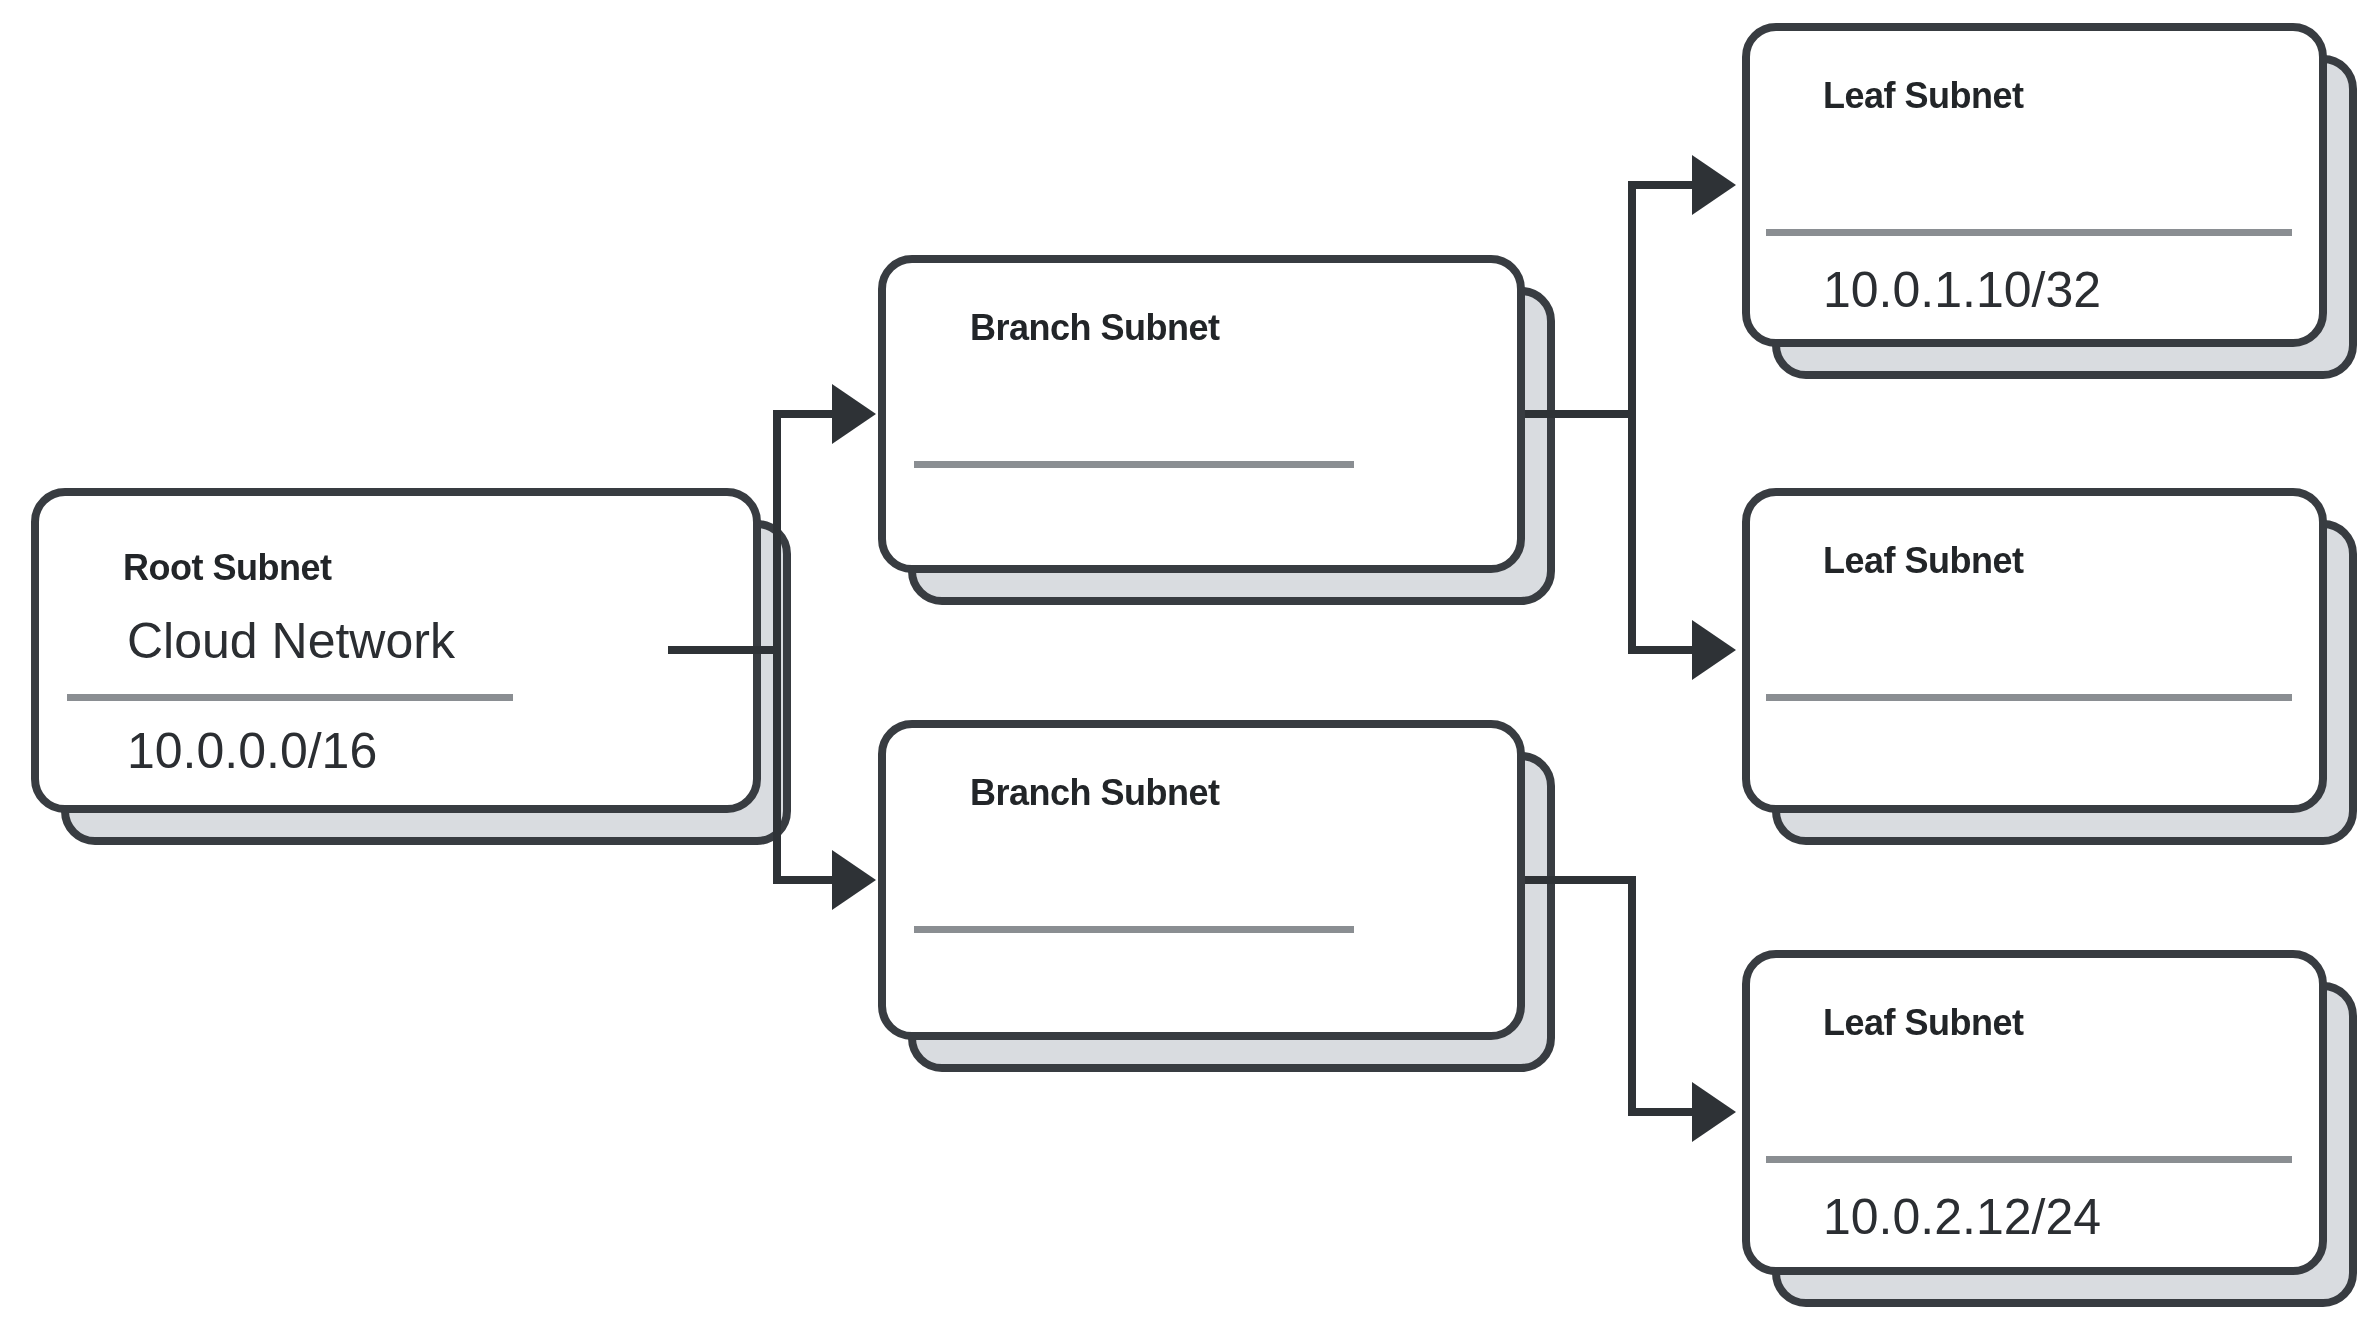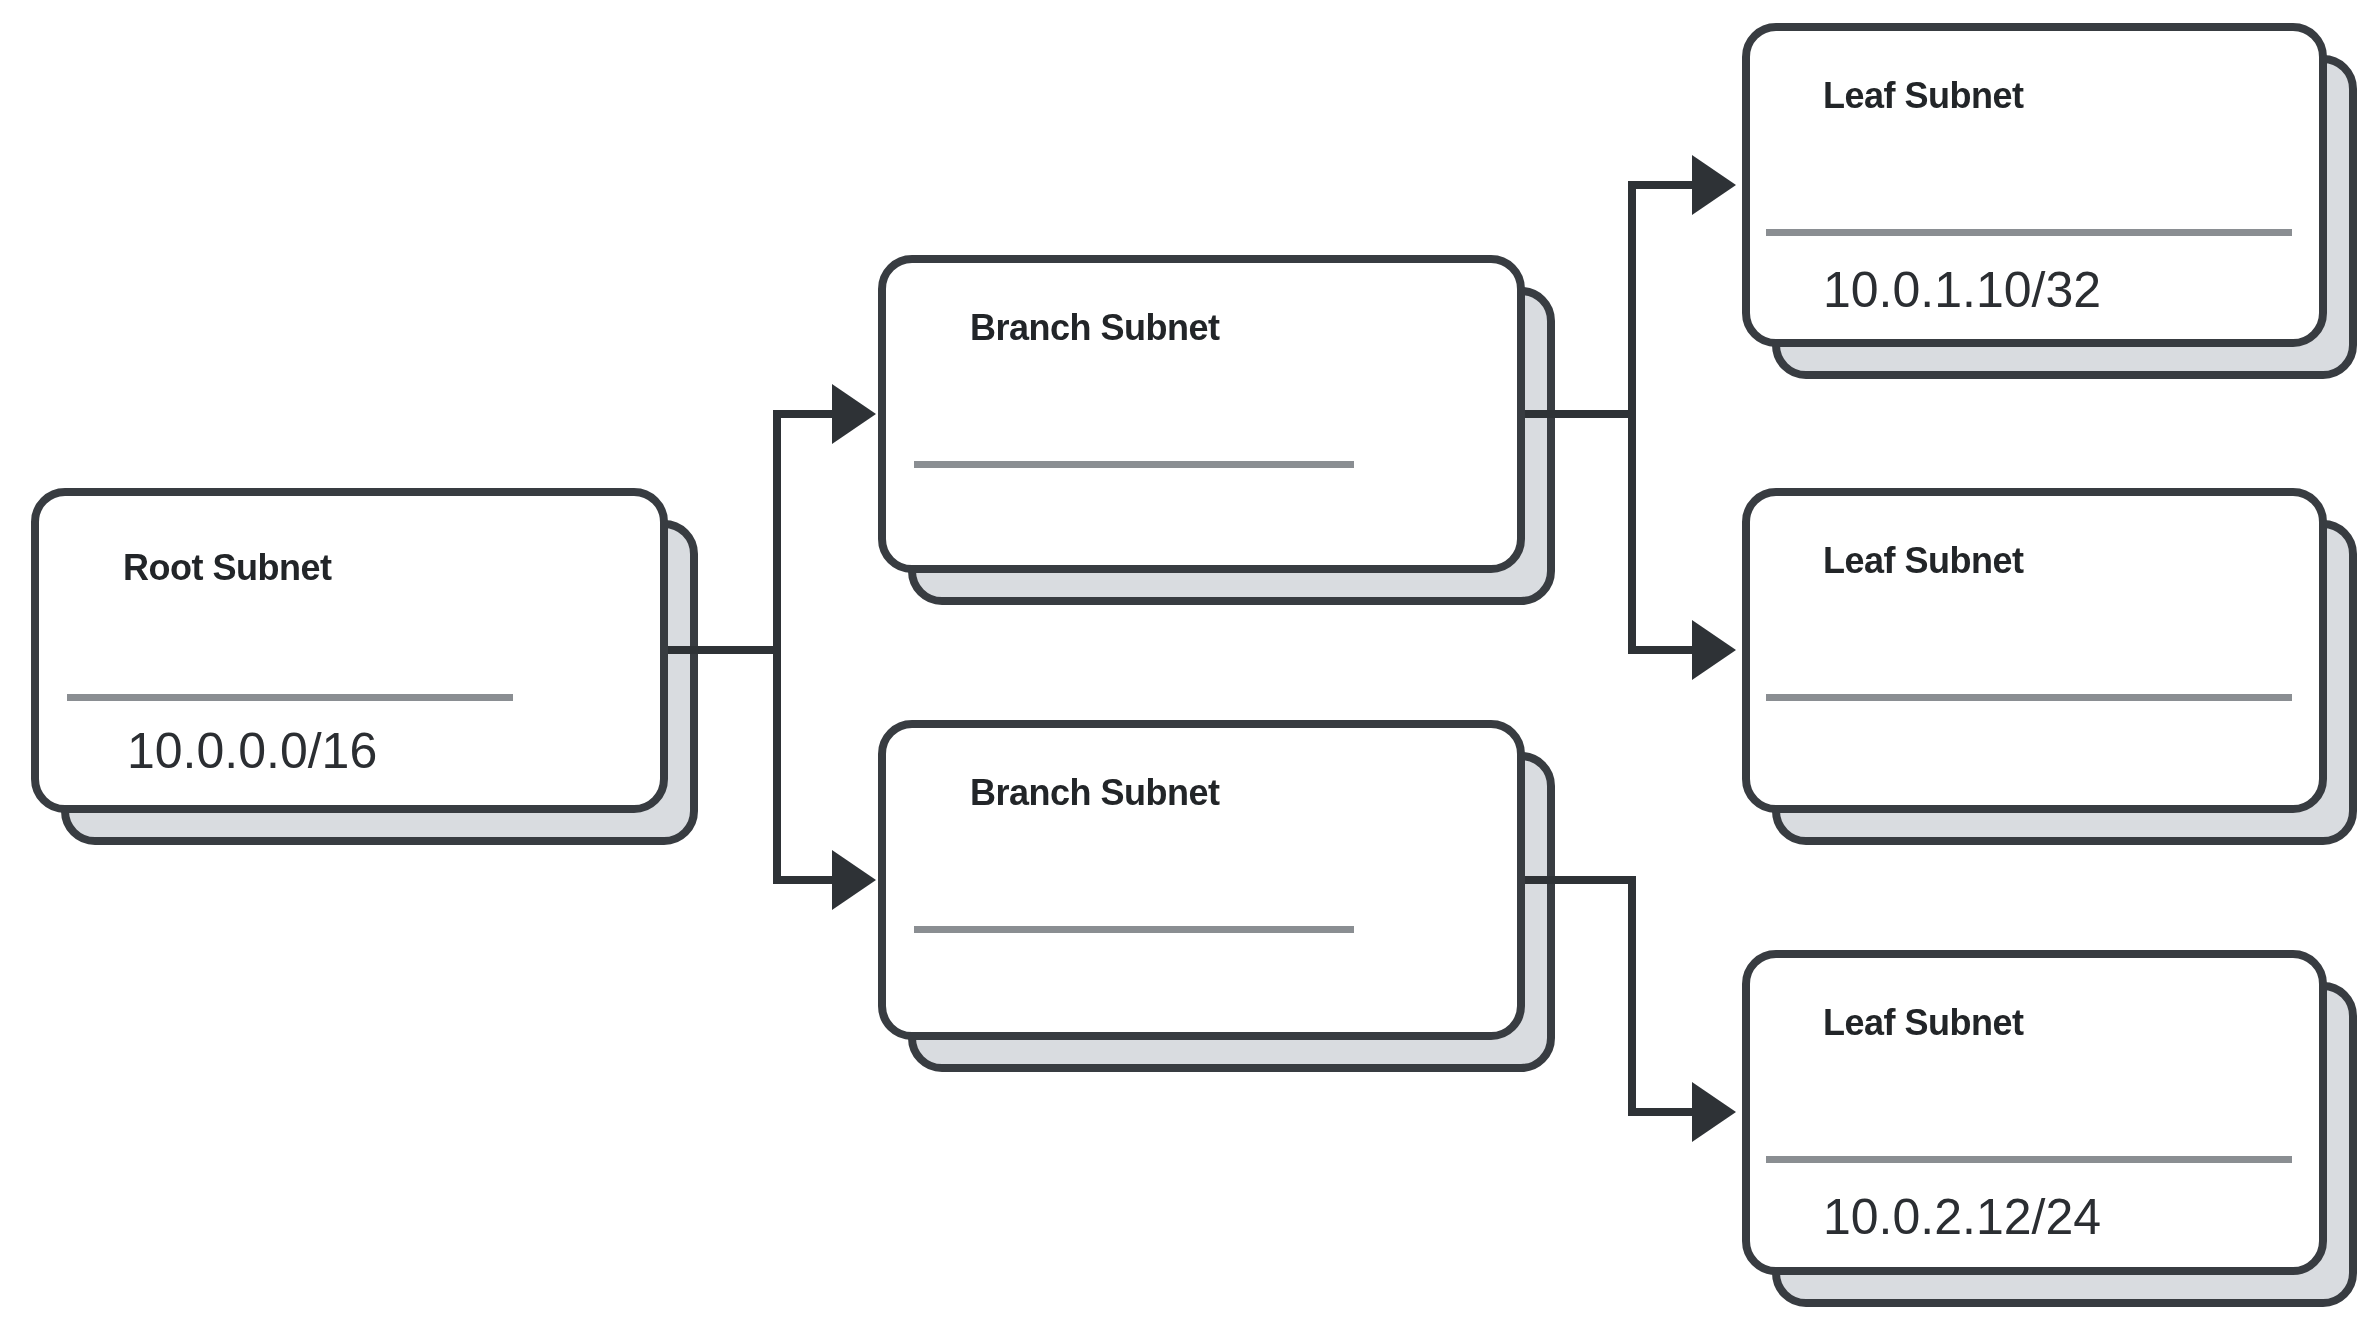--- a/index.html
+++ b/index.html
@@ -51,21 +51,21 @@
   .node .divider{
     position:absolute;left:28px;top:198px;
     height:7px;background:var(--divider);
   }
   .node .cidr{
     position:absolute;left:88px;top:228px;
     font-size:50px;font-weight:400;line-height:1.1;
     color:var(--body-text);
   }
   
-  .node-root   {left:31px;  top:488px; width:637px; height:325px;}
+  .node-root   {left:31px;  top:488px; width:730px; height:325px;}
   .node-root .title{top:52px;}
   .node-root .divider{width:446px;}
   .node-branch-1{left:878px; top:255px; width:647px; height:318px;}
   .node-branch-2{left:878px; top:720px; width:647px; height:320px;}
   .node-branch-1 .divider,.node-branch-2 .divider{width:440px;}
   .node-leaf-1 {left:1742px;top:23px;  width:585px; height:324px;}
   .node-leaf-2 {left:1742px;top:488px; width:585px; height:325px;}
   .node-leaf-3 {left:1742px;top:950px; width:585px; height:325px;}
   .node-leaf-1 .title,.node-leaf-2 .title,.node-leaf-3 .title{left:73px;}
   .node-leaf-1 .cidr,.node-leaf-2 .cidr,.node-leaf-3 .cidr{left:73px;top:232px;}
@@ -87,20 +87,21 @@
 </style>
 </head>
 <body>
 
 <div class="stage">
 
   <div class="node node-root">
     <div class="shadow"></div>
     <div class="card">
       <div class="title">Root Subnet</div>
+      <div class="subtitle">Cloud Network</div>
       <div class="divider"></div>
       <div class="cidr">10.0.0.0/16</div>
     </div>
   </div>
 
   <div class="node node-branch-1">
     <div class="shadow"></div>
     <div class="card">
       <div class="title">Branch Subnet</div>
       <div class="subtitle"></div>

